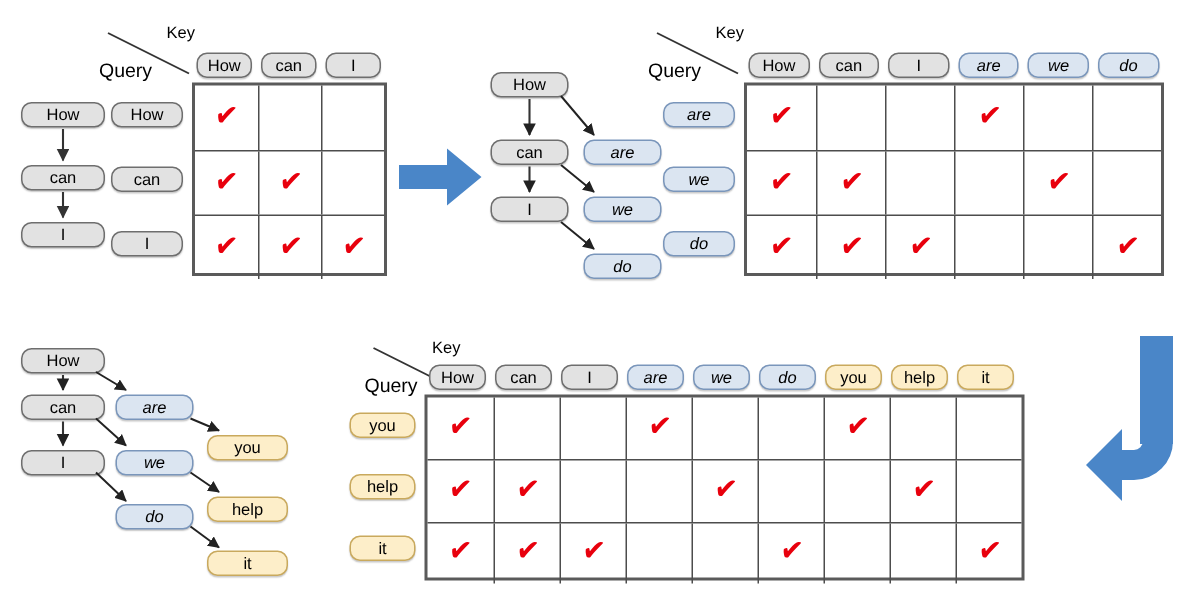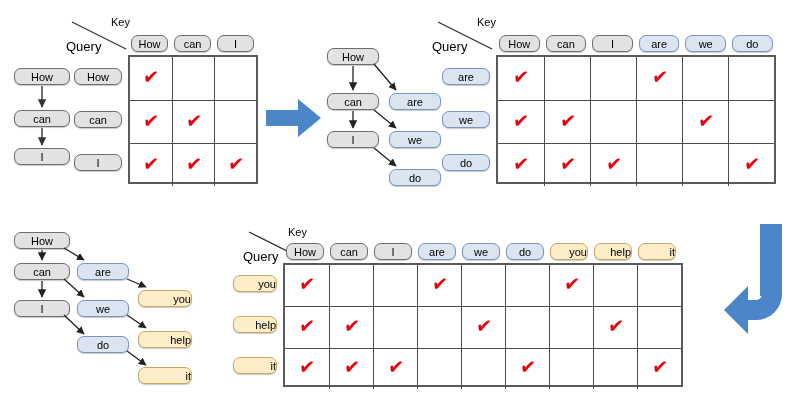--- a/index.html
+++ b/index.html
@@ -21,22 +21,22 @@
     border-radius:7px;
     font-size:11px;
     line-height:16px;
     height:17px;
     text-align:center;
     white-space:nowrap;
     overflow:hidden;
     box-shadow:0 1px 1px rgba(0,0,0,.22);
   }
   .tok.gray{background:#e2e2e2;border-color:#6e6e6e;}
-  .tok.blue{background:#dbe5f1;border-color:#7a96bb;}
-  .tok.yellow{background:#fdeec9;border-color:#c9a95d;text-align:right;}
+  .tok.blue{background:#dbe5f1;border-color:#7a96bb;font-style:italic;}
+  .tok.yellow{background:#fdeec9;border-color:#c9a95d;}
 
   
   .matrix{position:absolute;border:2px solid #5a5a5a;box-sizing:border-box;background:#fff;}
   .mrow{display:flex;box-sizing:border-box;}
   .mrow + .mrow{border-top:1px solid #4d4d4d;}
   .mcell{
     box-sizing:border-box;
     display:flex;align-items:center;justify-content:center;
     position:relative;
   }

